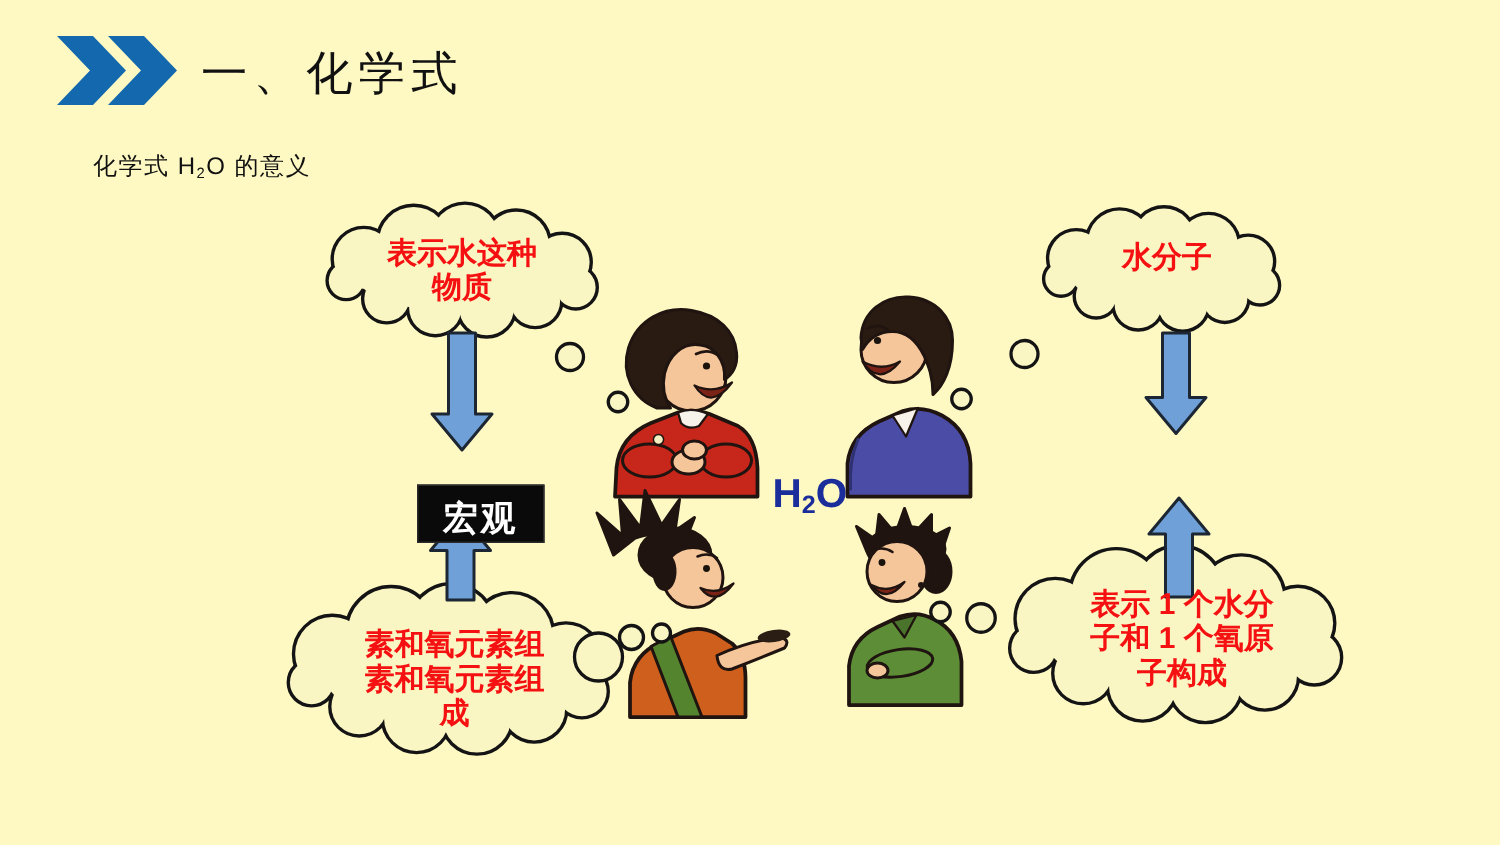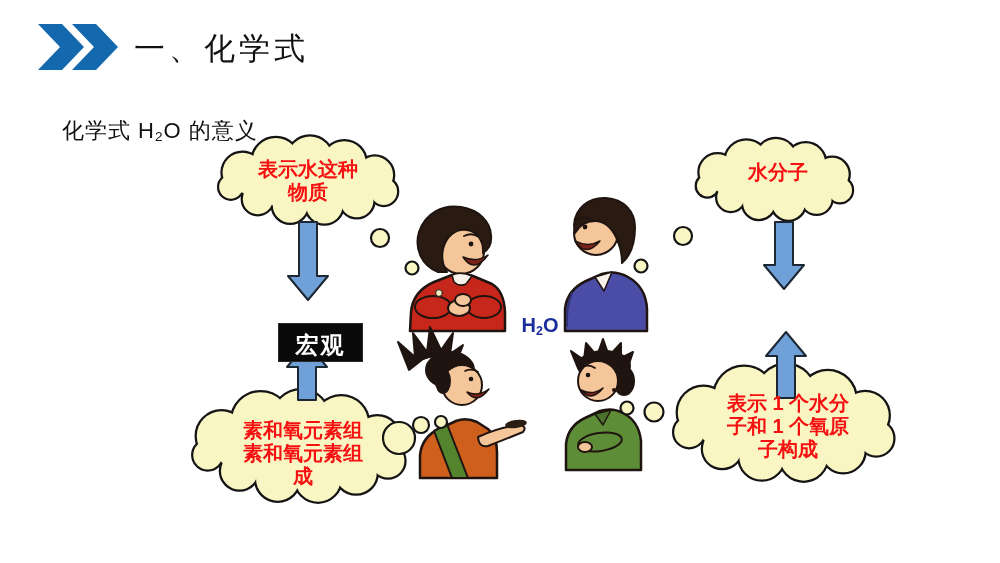--- a/index.html
+++ b/index.html
@@ -1,28 +1,28 @@
 <!DOCTYPE html>
 <html><head>
 <meta charset="utf-8">
 <style>
   html,body{margin:0;padding:0;background:#888;}
   .slide{
-    position:relative;width:1000px;height:563px;background:#ffffff;
+    position:relative;width:1000px;height:563px;background:#fef9c3;
     overflow:hidden;font-family:"Liberation Sans","DejaVu Sans",sans-serif;
   }
   .abs{position:absolute;}
   
   .page-title{
     position:absolute;left:134px;top:28px;
     font-size:31px;letter-spacing:4px;color:var(--title-color,#111);
   }
   .subtitle{
-    position:absolute;left:62px;top:116px;
-    font-size:22px;color:var(--title-color,#111);letter-spacing:1px;
+    position:absolute;left:62px;top:101px;
+    font-size:16px;color:var(--title-color,#111);letter-spacing:1px;
   }
   .subtitle .sub, .formula .sub{font-size:0.62em;vertical-align:-0.25em;}
   
   .scene{position:absolute;left:0;top:0;}
   
   .cloud-text{
     position:absolute;width:150px;text-align:center;
     color:var(--text-red,#f51111);font-weight:bold;
     font-size:20px;line-height:23px;z-index:3;
   }
@@ -30,21 +30,21 @@
   .cat-box{
     position:absolute;background:var(--box-bg,#0a0a0a);color:var(--box-text,#fff);
     display:flex;align-items:flex-end;justify-content:center;
     font-size:23px;font-weight:700;letter-spacing:2px;z-index:4;
     border:1px solid #2a2a2a;
     margin-top:20px;
   }
   
   .formula{
     position:absolute;left:498px;top:314px;width:84px;text-align:center;
-    color:var(--formula-blue,#1B2D9B);font-weight:bold;font-size:20px;z-index:3;
+    color:var(--formula-blue,#1B2D9B);font-weight:bold;font-size:27px;z-index:3;
   }
 </style>
 </head>
 <body>
 
 <div class="slide" style="--title-color: #111111; --text-red: #f51111; --formula-blue: #1B2D9B; --box-bg: #0a0a0a; --box-text: #ffffff;">
 
   <svg class="abs" style="left:38px;top:24px;" width="82" height="46" viewBox="0 0 82 46">
     <polygon class="chev" points="0,0 24,0 46,23 24,46 0,46 22,23" fill="#1368AE"></polygon>
     <polygon class="chev" points="34,0 58,0 80,23 58,46 34,46 56,23" fill="#1368AE"></polygon>

